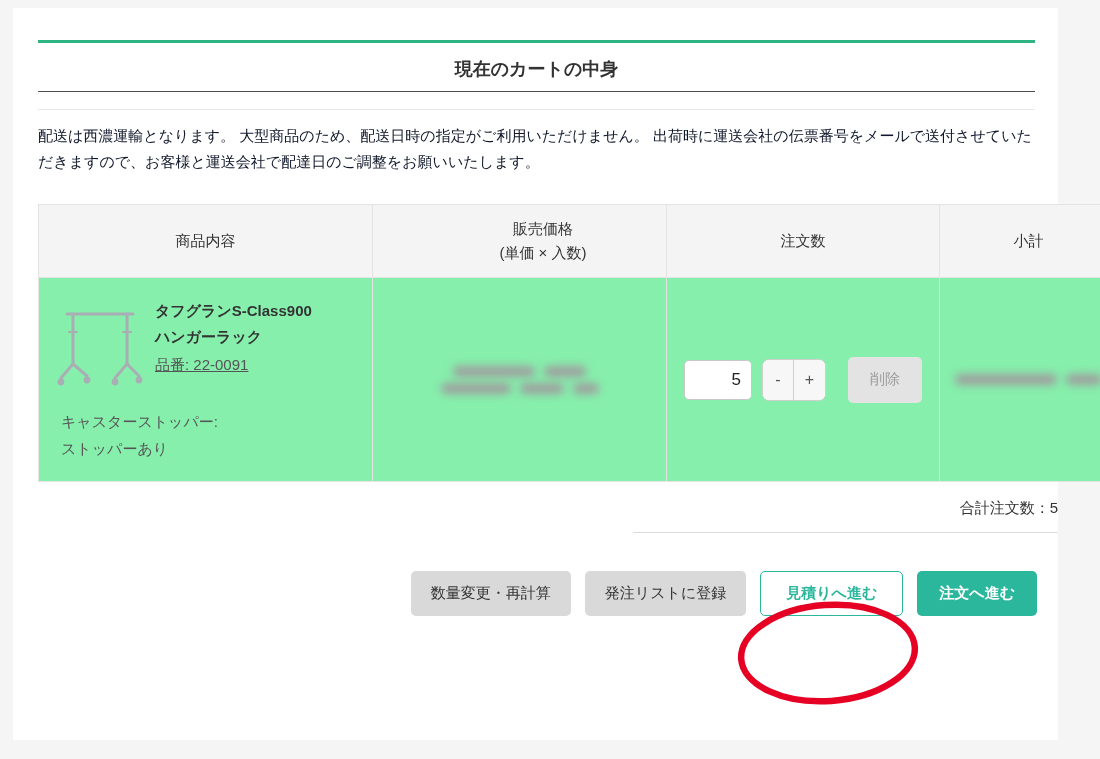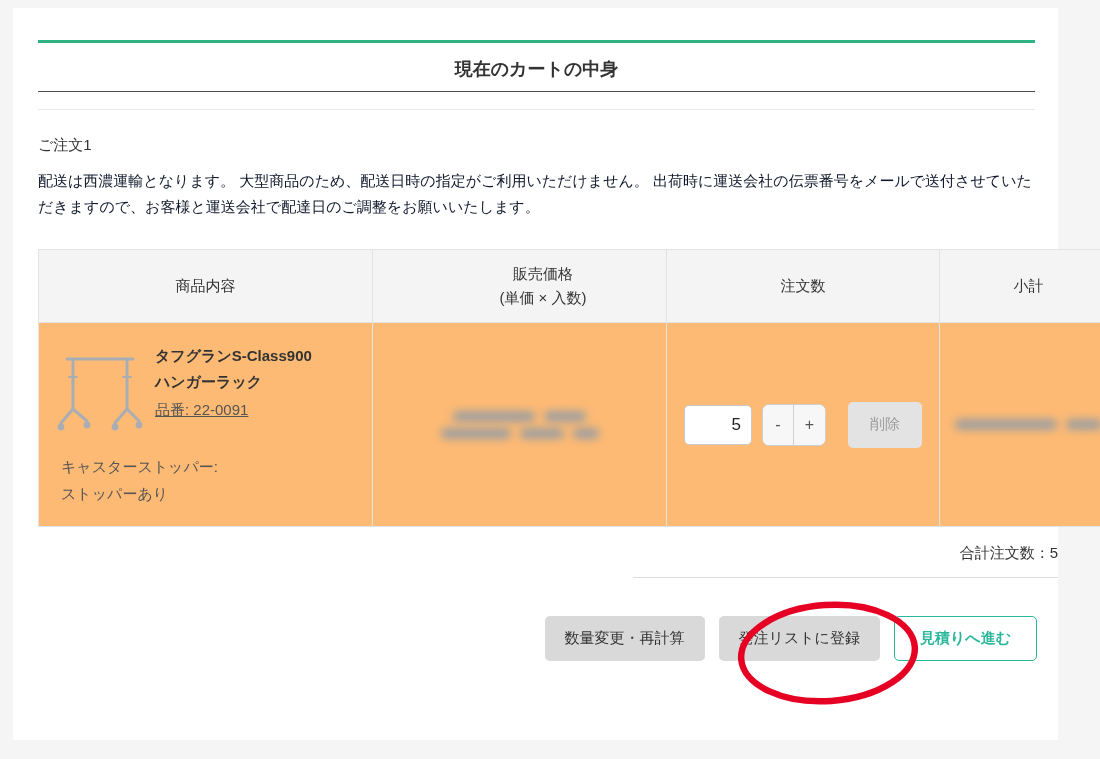--- a/index.html
+++ b/index.html
@@ -30,21 +30,21 @@
   }
 
   table.cart-table{
     border-collapse:collapse;margin-top:29px;width:1020px;table-layout:fixed;
   }
   .cart-table th,.cart-table td{border:1px solid #e3e3e3;}
   .cart-table th{
     background:#f4f4f4;font-weight:normal;font-size:15px;color:#333;
     height:70px;text-align:center;line-height:24px;
   }
-  .cart-table td{background:#fdba74;height:175px;vertical-align:middle;}
+  .cart-table td{background:#86efac;height:175px;vertical-align:middle;}
   .col-product{width:331px;}
   .col-price{width:244px;padding-left:48px;}
   .col-qty{width:270px;}
   .col-subtotal{width:175px;}
 
   .product-cell{padding:14px 18px;}
   .product-top{display:flex;align-items:flex-start;}
   .product-img{flex:0 0 86px;margin-top:4px;}
   .product-txt{margin-left:12px;}
   .product-name{font-size:15px;font-weight:bold;color:#333;line-height:26px;}
@@ -108,21 +108,20 @@
 </head>
 <body>
 
 <div class="panel">
   <div class="content">
 
     <div class="accent-line"></div>
     <h2 class="cart-title">現在のカートの中身</h2>
     <div class="light-rule"></div>
 
-    <div class="order-label">ご注文1</div>
     <p class="shipping-notice">配送は西濃運輸となります。 大型商品のため、配送日時の指定がご利用いただけません。 出荷時に運送会社の伝票番号をメールで送付させていただきますので、お客様と運送会社で配達日のご調整をお願いいたします。</p>
 
     <table class="cart-table">
       <thead>
         <tr>
           <th class="col-product">商品内容</th>
           <th class="col-price">
             <span>販売価格</span><br>
             <span>(単価 × 入数)</span>
           </th>
@@ -205,20 +204,21 @@
 
     <div class="total-qty">合計注文数：5</div>
 
     <div class="summary-rule"></div>
 
 
     <div class="actions-row">
       <button class="btn btn-gray">数量変更・再計算</button>
       <button class="btn btn-gray">発注リストに登録</button>
       <button class="btn btn-outline">見積りへ進む</button>
+      <button class="btn btn-green">注文へ進む</button>
     </div>
 
   </div>
 </div>
 
 <svg class="red-circle" viewBox="0 0 220 128">
   <ellipse cx="106" cy="60" rx="87" ry="48" fill="none" stroke="#e60024" stroke-width="6.5" transform="rotate(-4 106 60)"></ellipse>
 </svg>
 
 </body></html>

